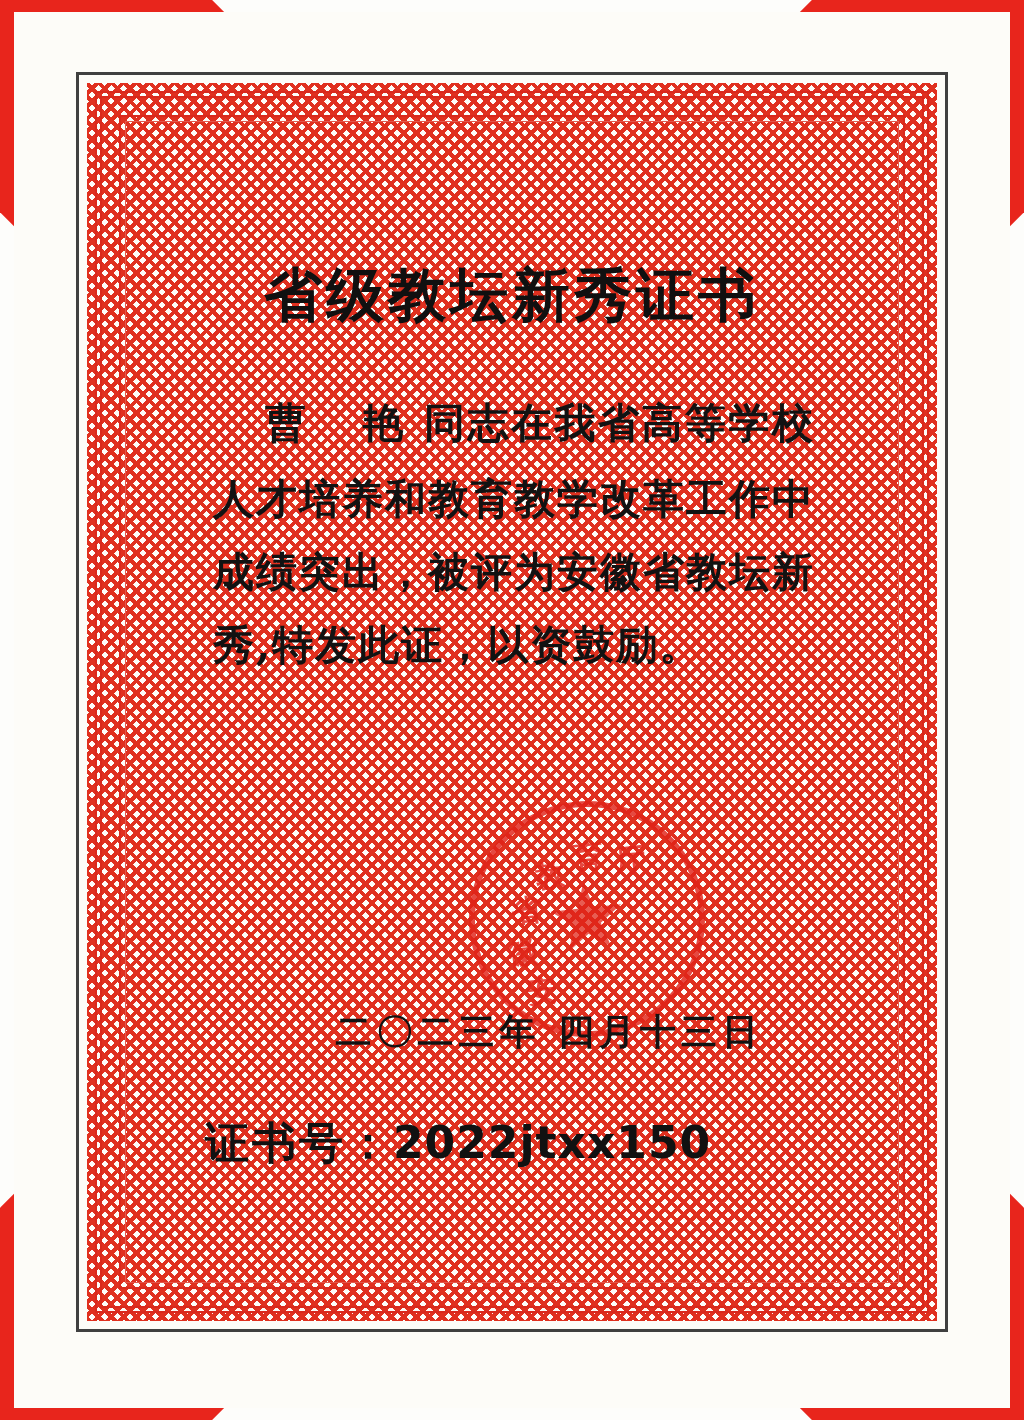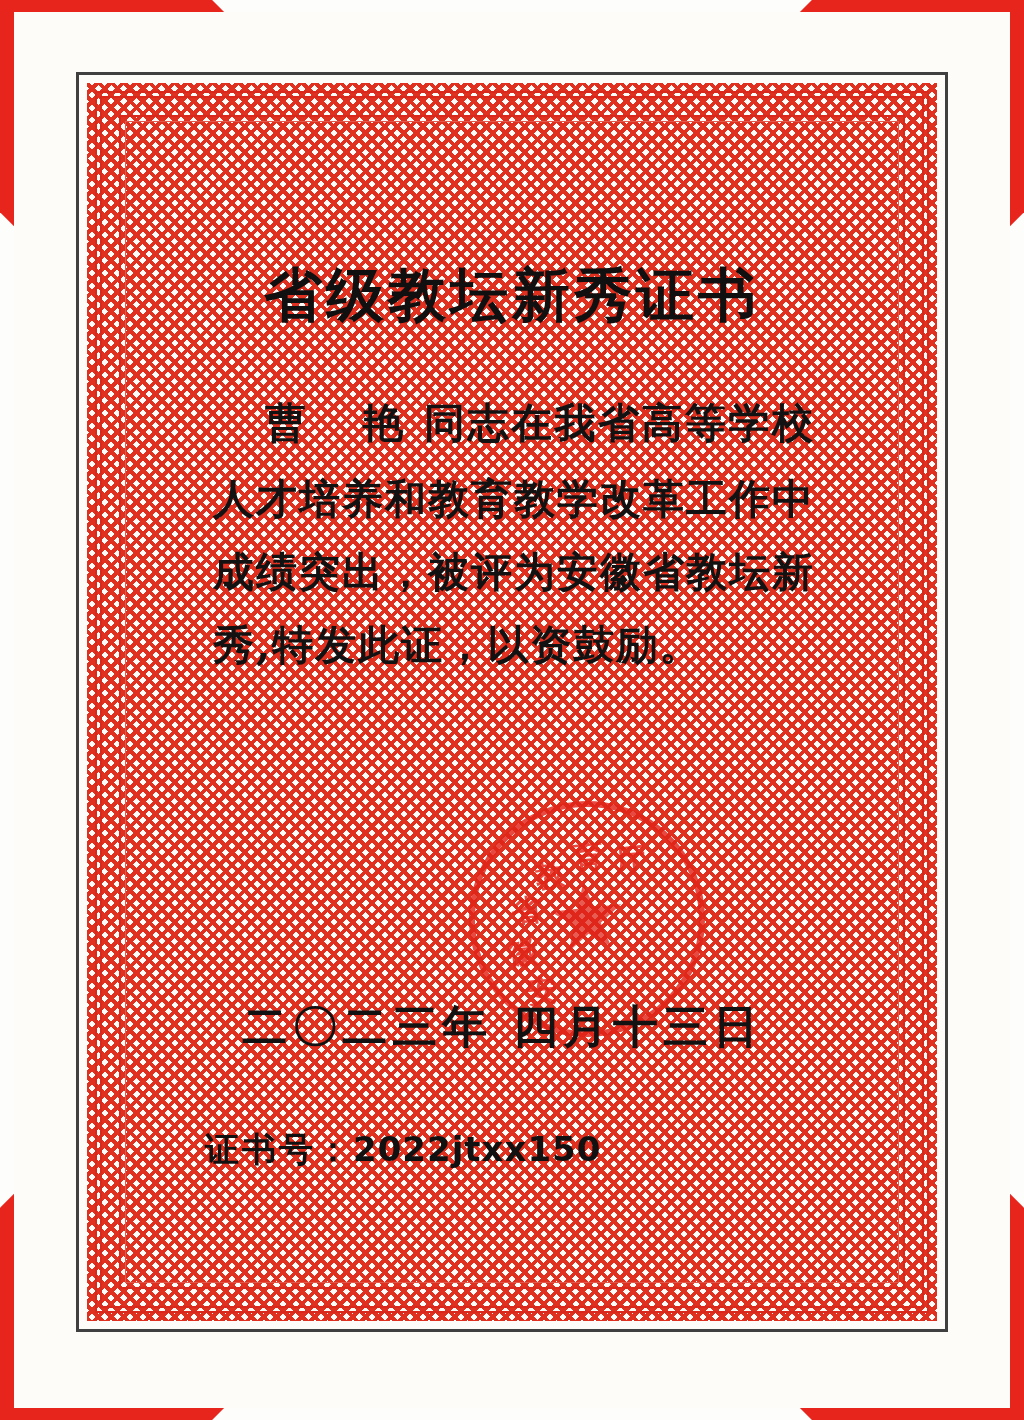--- a/index.html
+++ b/index.html
@@ -128,21 +128,21 @@
     text-align: center;
     font-family: "DejaVu Serif", "Liberation Serif", serif;
     font-weight: 700;
     color: #121212;
   }
   .issuer {
     font-size: 38px;
     letter-spacing: 6px;
   }
   .issue-date {
-    font-size: 45px;
+    font-size: 36px;
     letter-spacing: 5px;
     margin-top: 20px;
   }
 
   
   .seal {
     position: absolute;
     right: 120px;
     bottom: 172px;
     width: 224px;
@@ -174,21 +174,21 @@
     font-size: 30px;
     color: #e02318;
     transform-origin: 0 0;
   }
 
   .cert-number {
     position: absolute;
     left: 6px;
     bottom: 36px;
     font-family: "DejaVu Sans", "Liberation Sans", sans-serif;
-    font-size: 34px;
+    font-size: 44px;
     font-weight: 700;
     color: #111;
     letter-spacing: 1px;
   }
   .cert-number .label { letter-spacing: 3px; }
 </style>
 </head>
 <body>
 
 <div class="page">

